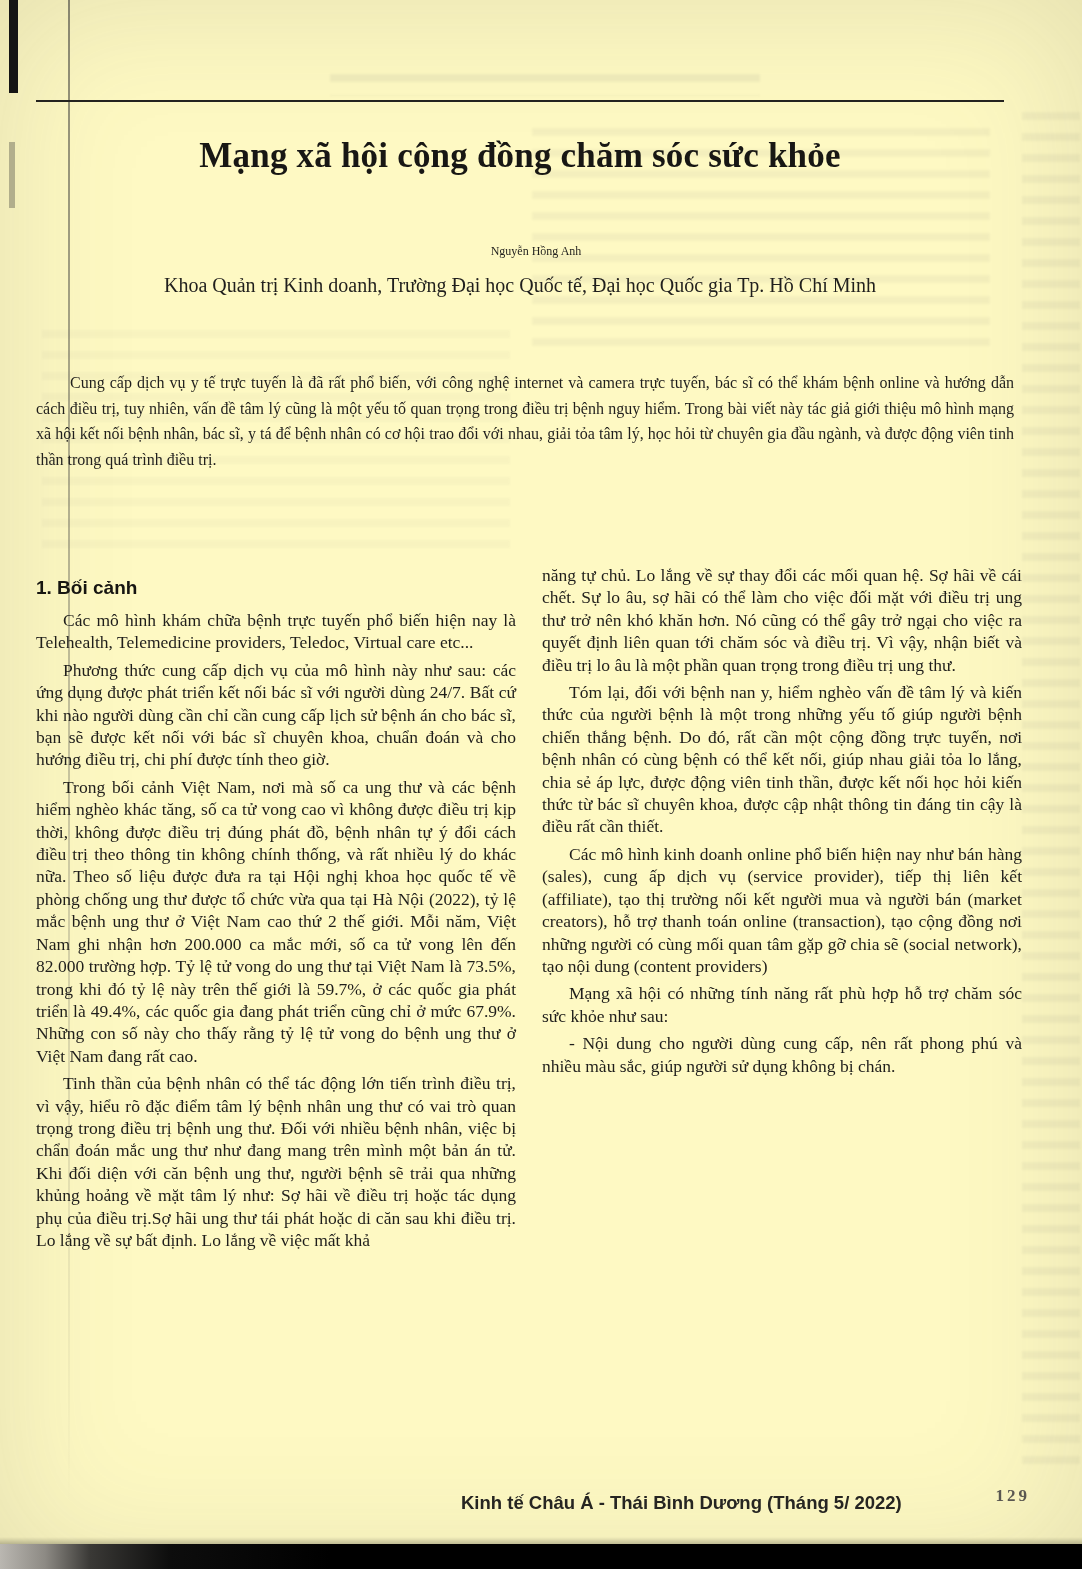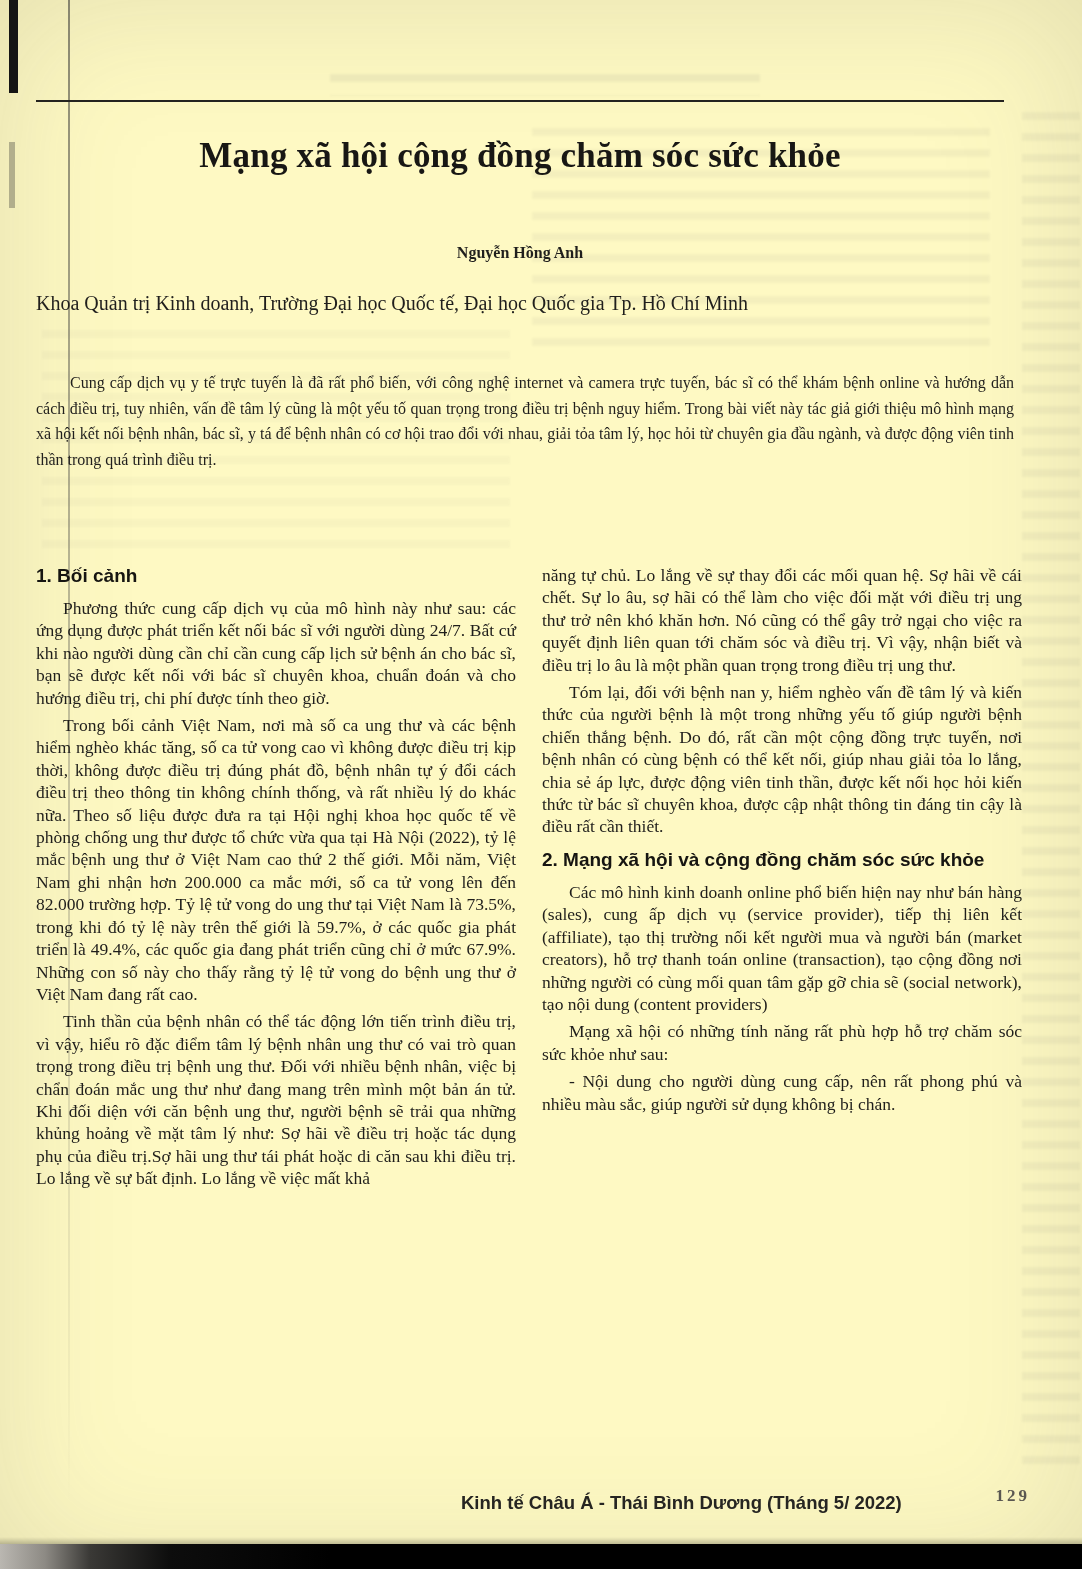--- a/index.html
+++ b/index.html
@@ -29,34 +29,34 @@
   .bottom-strip { position:absolute; left:0; bottom:0; width:100%; height:25px;
     background:linear-gradient(90deg,#bab7b1 0,#8d8a84 45px,#3a3936 90px,#0d0d0d 170px,#000 330px); }
   .bottom-strip::before { content:""; position:absolute; top:-7px; left:0; right:0; height:7px;
     background:linear-gradient(180deg, rgba(0,0,0,0), rgba(0,0,0,.22)); }
 
   
   .top-rule { position:absolute; left:36px; top:100px; width:968px; height:2px; background:#24231f; }
 
   .title { position:absolute; left:36px; top:136px; width:968px; text-align:center;
            font-size:35px; font-weight:bold; letter-spacing:.2px; color:#181714; }
-  .author { position:absolute; left:36px; top:244px; width:968px; text-align:center;
-            font-size:16px; font-weight:bold; }
-  .affiliation { position:absolute; left:36px; top:292px; width:968px; font-size:20px; }
+  .author { position:absolute; left:52px; top:244px; width:968px; text-align:center;
+            font-size:12px; font-weight:normal; }
+  .affiliation { position:absolute; left:36px; top:274px; width:968px; text-align:center; font-size:20px; }
 
   .abstract { position:absolute; left:36px; top:370px; width:978px;
               font-size:16px; line-height:25.5px; text-align:justify; text-indent:34px; }
 
   .columns { position:absolute; left:36px; top:564px; width:986px; height:916px;
              display:flex; gap:26px; overflow:hidden; }
   .col { width:480px; text-align:justify; font-size:17.5px; line-height:22.4px; color:#1f1e1b; }
   .col p { text-indent:27px; margin-bottom:5px; }
   .col p.no-indent { text-indent:0; }
   .sec-heading { font-family:"Liberation Sans", sans-serif; font-size:19px; font-weight:bold;
-                 line-height:24px; text-align:left; margin:0 0 9px 0; color:#161511; }
+                 line-height:24px; text-align:left; margin:12px 0 9px 0; color:#161511; }
   .sec-heading.second { margin-top:10px; }
 
   .footer { position:absolute; left:36px; top:1489px; width:1006px; height:34px;
             font-family:"Liberation Sans", sans-serif;font-weight:bold; }
   .journal { position:absolute; left:425px; top:3px; font-size:18.5px; color:#262522; }
   .pagenum { position:absolute; right:12px; top:-3px; font-family:"Liberation Serif", serif;
              font-size:17px; letter-spacing:3px; color:#5a5751; }
 </style>
 </head>
 <body>
@@ -74,28 +74,28 @@
   <div class="top-rule"></div>
   <h1 class="title">Mạng xã hội cộng đồng chăm sóc sức khỏe</h1>
   <div class="author">Nguyễn Hồng Anh</div>
   <div class="affiliation">Khoa Quản trị Kinh doanh, Trường Đại học Quốc tế, Đại học Quốc gia Tp. Hồ Chí Minh</div>
 
   <p class="abstract">Cung cấp dịch vụ y tế trực tuyến là đã rất phổ biến, với công nghệ internet và camera trực tuyến, bác sĩ có thể khám bệnh online và hướng dẫn cách điều trị, tuy nhiên, vấn đề tâm lý cũng là một yếu tố quan trọng trong điều trị bệnh nguy hiểm. Trong bài viết này tác giả giới thiệu mô hình mạng xã hội kết nối bệnh nhân, bác sĩ, y tá để bệnh nhân có cơ hội trao đổi với nhau, giải tỏa tâm lý, học hỏi từ chuyên gia đầu ngành, và được động viên tinh thần trong quá trình điều trị.</p>
 
   <div class="columns">
     <div class="col">
       <h2 class="sec-heading">1. Bối cảnh</h2>
+      <p>Các mô hình khám chữa bệnh trực tuyến phổ biến hiện nay là Telehealth, Telemedicine providers, Teledoc, Virtual care etc...</p>
       <p>Phương thức cung cấp dịch vụ của mô hình này như sau: các ứng dụng được phát triển kết nối bác sĩ với người dùng 24/7. Bất cứ khi nào người dùng cần chỉ cần cung cấp lịch sử bệnh án cho bác sĩ, bạn sẽ được kết nối với bác sĩ chuyên khoa, chuẩn đoán và cho hướng điều trị, chi phí được tính theo giờ.</p>
       <p>Trong bối cảnh Việt Nam, nơi mà số ca ung thư và các bệnh hiểm nghèo khác tăng, số ca tử vong cao vì không được điều trị kịp thời, không được điều trị đúng phát đồ, bệnh nhân tự ý đổi cách điều trị theo thông tin không chính thống, và rất nhiều lý do khác nữa. Theo số liệu được đưa ra tại Hội nghị khoa học quốc tế về phòng chống ung thư được tổ chức vừa qua tại Hà Nội (2022), tỷ lệ mắc bệnh ung thư ở Việt Nam cao thứ 2 thế giới. Mỗi năm, Việt Nam ghi nhận hơn 200.000 ca mắc mới, số ca tử vong lên đến 82.000 trường hợp. Tỷ lệ tử vong do ung thư tại Việt Nam là 73.5%, trong khi đó tỷ lệ này trên thế giới là 59.7%, ở các quốc gia phát triển là 49.4%, các quốc gia đang phát triển cũng chỉ ở mức 67.9%. Những con số này cho thấy rằng tỷ lệ tử vong do bệnh ung thư ở Việt Nam đang rất cao.</p>
       <p>Tinh thần của bệnh nhân có thể tác động lớn tiến trình điều trị, vì vậy, hiểu rõ đặc điểm tâm lý bệnh nhân ung thư có vai trò quan trọng trong điều trị bệnh ung thư. Đối với nhiều bệnh nhân, việc bị chẩn đoán mắc ung thư như đang mang trên mình một bản án tử. Khi đối diện với căn bệnh ung thư, người bệnh sẽ trải qua những khủng hoảng về mặt tâm lý như: Sợ hãi về điều trị hoặc tác dụng phụ của điều trị.Sợ hãi ung thư tái phát hoặc di căn sau khi điều trị. Lo lắng về sự bất định. Lo lắng về việc mất khả</p>
     </div>
     <div class="col">
       <p class="no-indent">năng tự chủ. Lo lắng về sự thay đổi các mối quan hệ. Sợ hãi về cái chết. Sự lo âu, sợ hãi có thể làm cho việc đối mặt với điều trị ung thư trở nên khó khăn hơn. Nó cũng có thể gây trở ngại cho việc ra quyết định liên quan tới chăm sóc và điều trị. Vì vậy, nhận biết và điều trị lo âu là một phần quan trọng trong điều trị ung thư.</p>
       <p>Tóm lại, đối với bệnh nan y, hiểm nghèo vấn đề tâm lý và kiến thức của người bệnh là một trong những yếu tố giúp người bệnh chiến thắng bệnh. Do đó, rất cần một cộng đồng trực tuyến, nơi bệnh nhân có cùng bệnh có thể kết nối, giúp nhau giải tỏa lo lắng, chia sẻ áp lực, được động viên tinh thần, được kết nối học hỏi kiến thức từ bác sĩ chuyên khoa, được cập nhật thông tin đáng tin cậy là điều rất cần thiết.</p>
-      <h2 class="sec-heading second">2. Mạng xã hội và cộng đồng chăm sóc sức khỏe</h2>
       <p>Các mô hình kinh doanh online phổ biến hiện nay như bán hàng (sales), cung ấp dịch vụ (service provider), tiếp thị liên kết (affiliate), tạo thị trường nối kết người mua và người bán (market creators), hỗ trợ thanh toán online (transaction), tạo cộng đồng nơi những người có cùng mối quan tâm gặp gỡ chia sẽ (social network), tạo nội dung (content providers)</p>
       <p>Mạng xã hội có những tính năng rất phù hợp hỗ trợ chăm sóc sức khỏe như sau:</p>
       <p>- Nội dung cho người dùng cung cấp, nên rất phong phú và nhiều màu sắc, giúp người sử dụng không bị chán.</p>
     </div>
   </div>
 
   <div class="footer">
     <span class="journal">Kinh tế Châu Á - Thái Bình Dương (Tháng 5/ 2022)</span>
     <span class="pagenum">129</span>
   </div>

